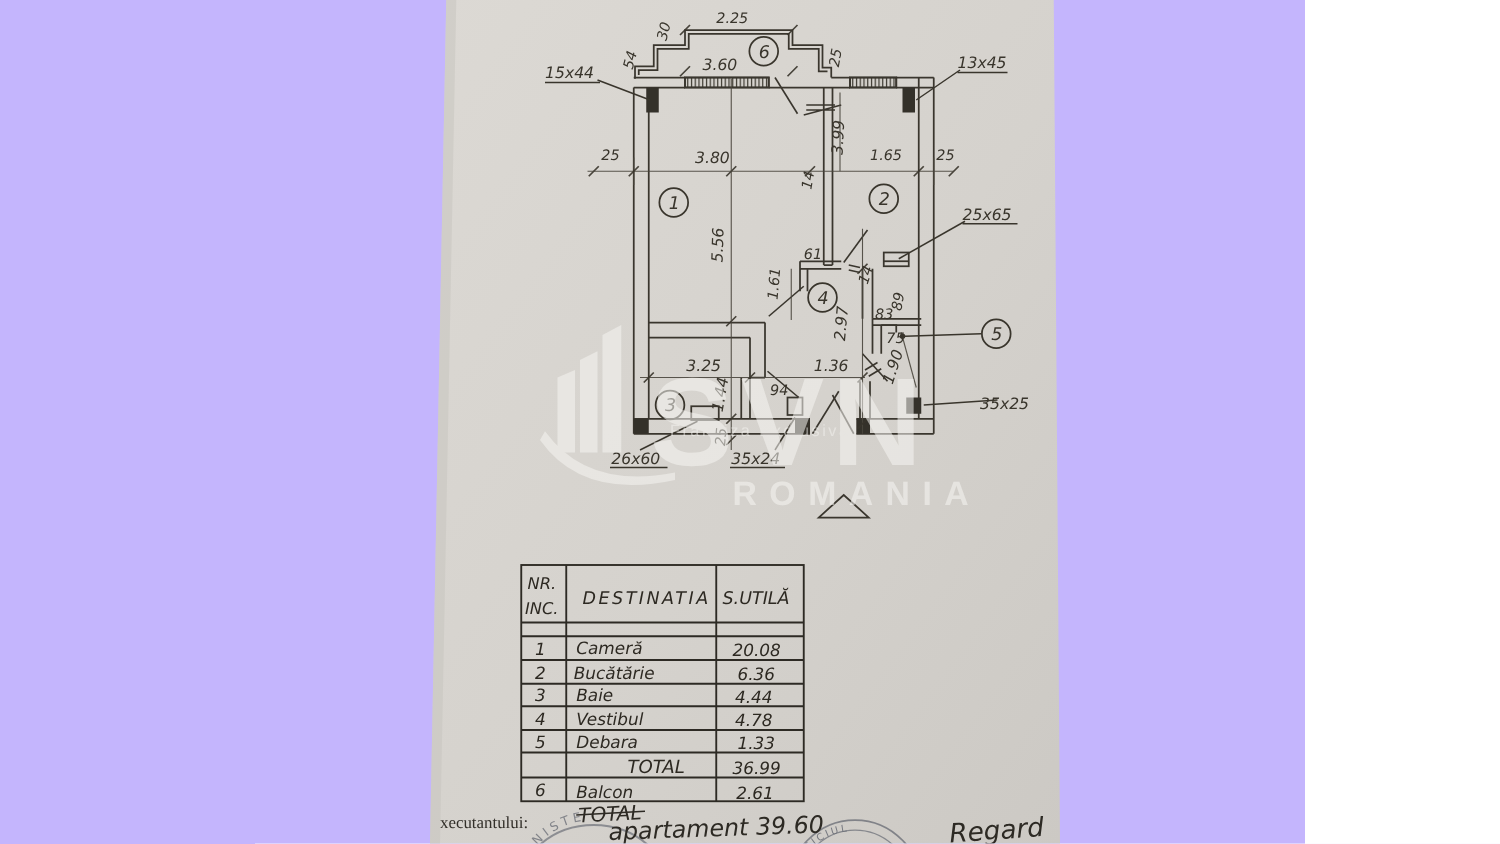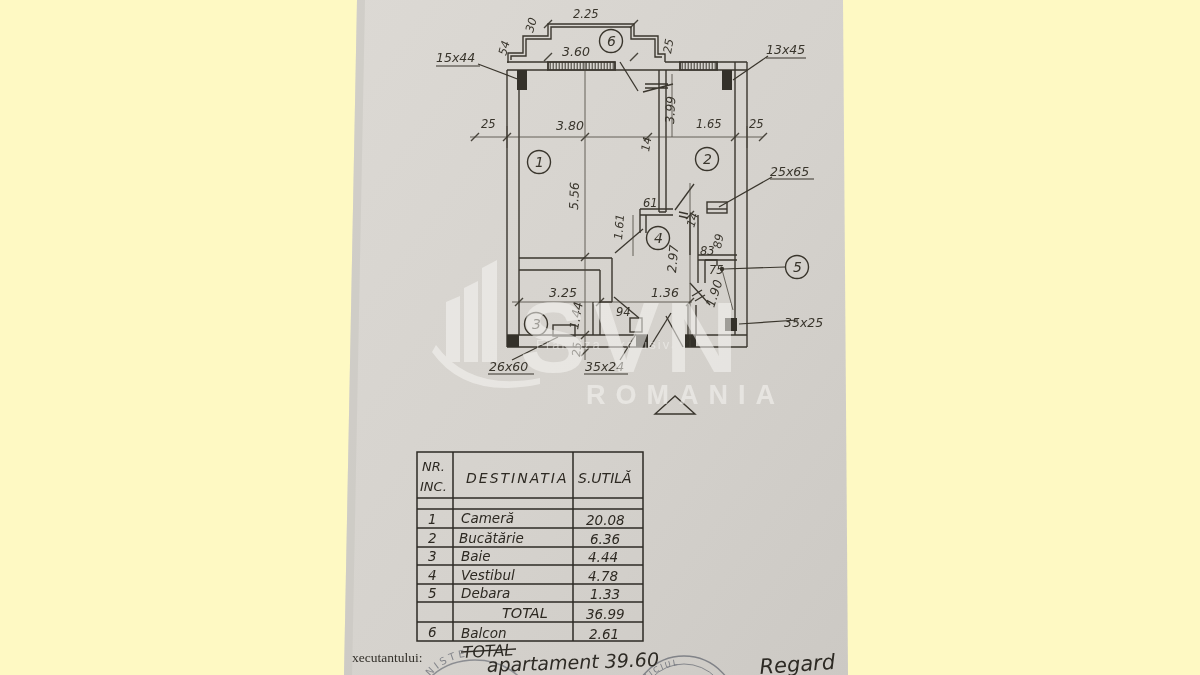--- a/index.html
+++ b/index.html
@@ -1,16 +1,16 @@
 <!DOCTYPE html>
 <html><head>
 <meta charset="utf-8">
 <style>
   html,body{margin:0;padding:0;background:#ffffff;}
-  .stage{position:relative;width:1200px;height:675px;overflow:hidden;background:#fef9c3;
+  .stage{position:relative;width:1044px;height:675px;overflow:hidden;background:#c4b5fd;
          font-family:"DejaVu Sans",sans-serif;}
   svg{position:absolute;left:0;top:0;}
   text{user-select:none;}
   .dim{font-family:"DejaVu Sans",sans-serif;font-style:italic;font-size:11.5px;fill:#39352c;}
   .dim2{font-family:"DejaVu Sans",sans-serif;font-style:italic;font-size:12.5px;fill:#39352c;}
   .roomnum{font-family:"DejaVu Sans",sans-serif;font-style:italic;font-size:14px;fill:#39352c;}
   .tbl{font-family:"DejaVu Sans",sans-serif;font-style:italic;fill:#2d2922;}
   .hand{font-family:"DejaVu Sans",sans-serif;font-style:italic;fill:#2d2a24;}
   .print{font-family:"Liberation Serif",serif;font-size:13.5px;fill:#33302a;}
   .wm{font-family:"Liberation Sans",sans-serif;fill:#f7f6f3;}

